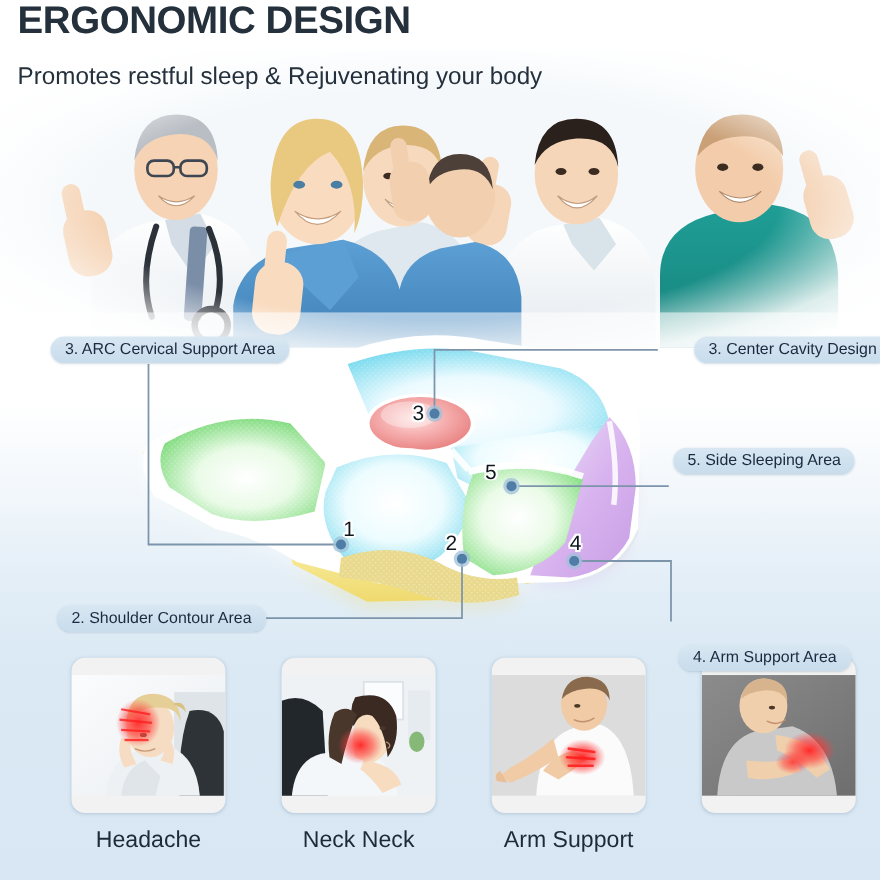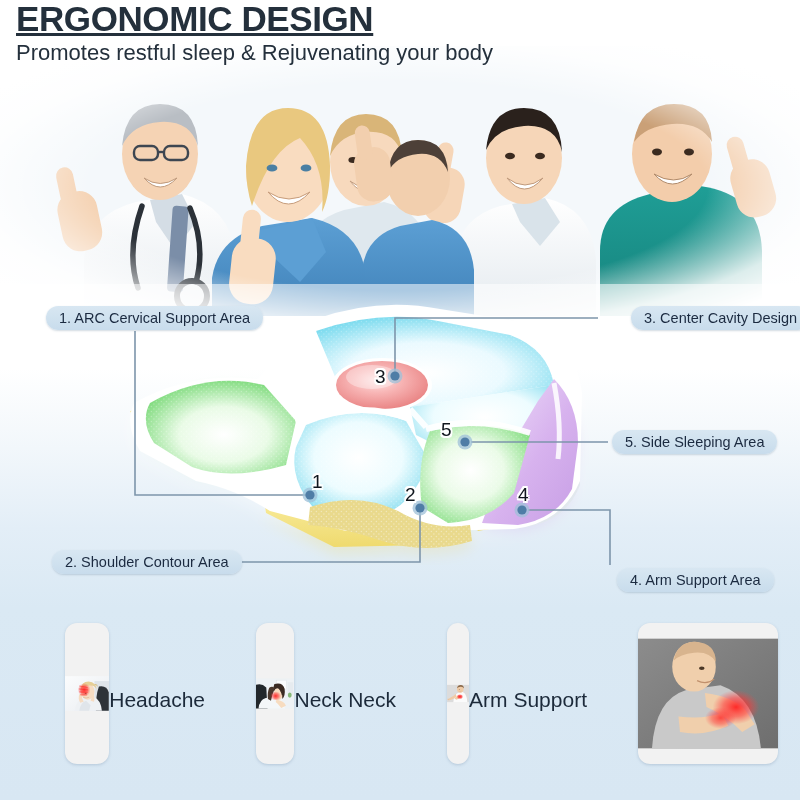--- a/index.html
+++ b/index.html
@@ -25,24 +25,23 @@
 
   
   .header { position: absolute; left: 16px; top: 0px; z-index: 30; }
   .title {
     font-size: 35px;
     font-weight: bold;
     letter-spacing: -0.4px;
     color: #24303c;
     line-height: 38px;
     white-space: nowrap;
-    text-decoration: underline;
   }
   .subtitle {
-    margin-top: 2px;
+    margin-top: 18px;
     font-size: 22px;
     color: #24303c;
     line-height: 26px;
     white-space: nowrap;
   }
 
   
   .team-band {
     position: absolute;
     left: 0; top: 46px;
@@ -84,22 +83,22 @@
     color: #1b2a40;
     font-size: 14.5px;
     line-height: 24px;
     white-space: nowrap;
     box-shadow: 0 1px 2px rgba(80,110,140,0.25);
   }
 
   #pill-1 { left: 46px;  top: 306px; }
   #pill-2 { left: 52px;  top: 550px; }
   #pill-3 { left: 601px; top: 306px; margin-left: 30px; }
-  #pill-4 { left: 617px; top: 568px; }
-  #pill-5 { left: 612px; top: 430px; }
+  #pill-4 { left: 617px; top: 586px; }
+  #pill-5 { left: 612px; top: 407px; }
 
   
   .marker-num {
     position: absolute;
     z-index: 18;
     font-size: 19px;
     color: #10161d;
     font-weight: normal;
     text-shadow:
       -1.6px -1.6px 0 #fff,  1.6px -1.6px 0 #fff,
@@ -118,21 +117,21 @@
     position: absolute;
     left: 22px; top: 598px;
     width: 756px; height: 190px;
     z-index: 14;
     display: flex;
     gap: 8px;
   }
   .symptom-cell {
     flex: 1 1 0;
     display: flex;
-    flex-direction: row;
+    flex-direction: column;
     align-items: center;
     margin-left: 43px;
   }
   .symptom-photo {
     width: 100%;
     height: 141px;
     border-radius: 12px;
     overflow: hidden;
     background: #f2f2f2;
     box-shadow: 0 1px 3px rgba(90,120,150,0.28);
@@ -404,21 +403,21 @@
       </g>
     </svg>
   </div>
 
   <div class="marker-num" id="num-1">1</div>
   <div class="marker-num" id="num-2">2</div>
   <div class="marker-num" id="num-3">3</div>
   <div class="marker-num" id="num-4">4</div>
   <div class="marker-num" id="num-5">5</div>
 
-  <div class="pill" id="pill-1">1. ARC Cervical Support Area</div>
+  <div class="pill" id="pill-1">3. ARC Cervical Support Area</div>
   <div class="pill" id="pill-2">2. Shoulder Contour Area</div>
   <div class="pill" id="pill-3">3. Center Cavity Design</div>
   <div class="pill" id="pill-4">4. Arm Support Area</div>
   <div class="pill" id="pill-5">5. Side Sleeping Area</div>
 
   <div class="symptom-row">
 
     <div class="symptom-cell">
       <div class="symptom-photo">
         <svg viewBox="0 0 180 141" xmlns="http://www.w3.org/2000/svg">

